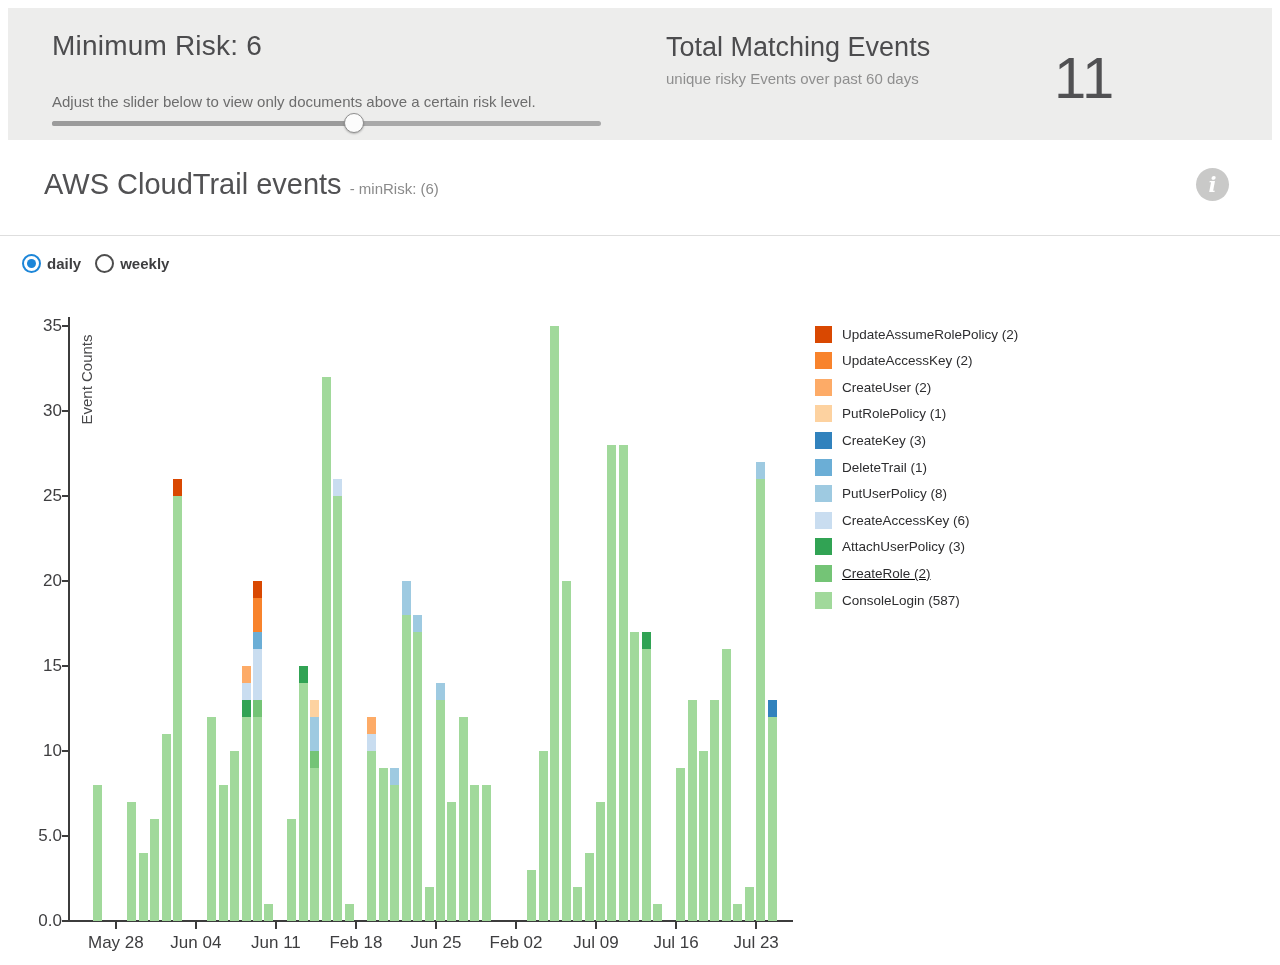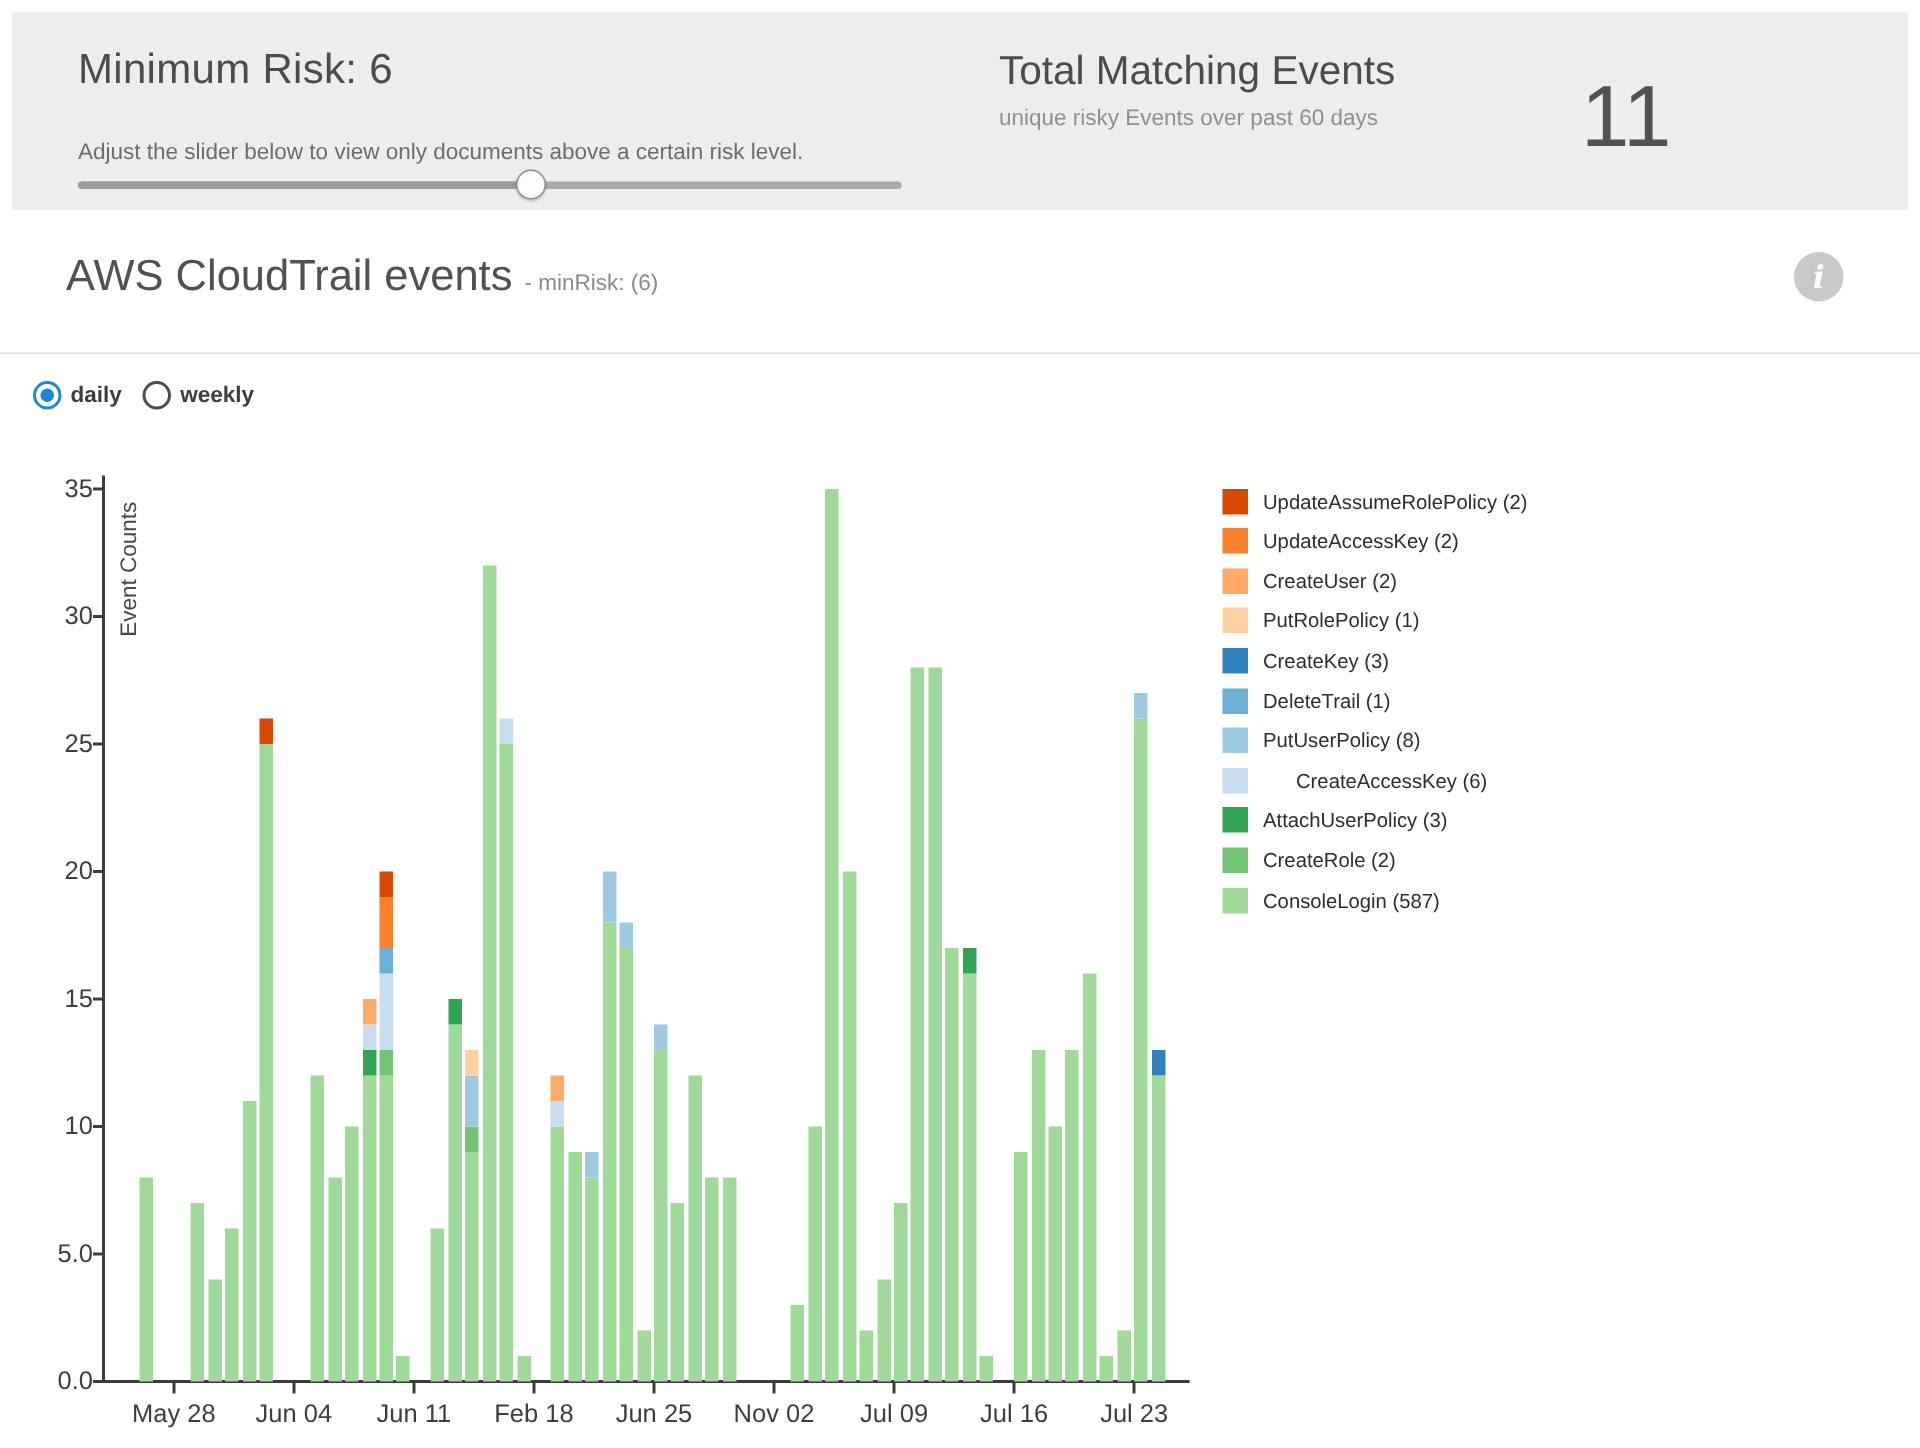--- a/index.html
+++ b/index.html
@@ -109,21 +109,21 @@
       <div class="xtick-label" style="left: 75.866px; top: 933px;">May 28</div>
       <div class="tickmark" style="left: 194.897px; top: 921px; width: 2px; height: 8px;"></div>
       <div class="xtick-label" style="left: 155.897px; top: 933px;">Jun 04</div>
       <div class="tickmark" style="left: 274.928px; top: 921px; width: 2px; height: 8px;"></div>
       <div class="xtick-label" style="left: 235.928px; top: 933px;">Jun 11</div>
       <div class="tickmark" style="left: 354.959px; top: 921px; width: 2px; height: 8px;"></div>
       <div class="xtick-label" style="left: 315.959px; top: 933px;">Feb 18</div>
       <div class="tickmark" style="left: 434.99px; top: 921px; width: 2px; height: 8px;"></div>
       <div class="xtick-label" style="left: 395.99px; top: 933px;">Jun 25</div>
       <div class="tickmark" style="left: 515.021px; top: 921px; width: 2px; height: 8px;"></div>
-      <div class="xtick-label" style="left: 476.021px; top: 933px;">Nov 02</div>
+      <div class="xtick-label" style="left: 476.021px; top: 933px;">Feb 02</div>
       <div class="tickmark" style="left: 595.052px; top: 921px; width: 2px; height: 8px;"></div>
       <div class="xtick-label" style="left: 556.052px; top: 933px;">Jul 09</div>
       <div class="tickmark" style="left: 675.083px; top: 921px; width: 2px; height: 8px;"></div>
       <div class="xtick-label" style="left: 636.083px; top: 933px;">Jul 16</div>
       <div class="tickmark" style="left: 755.114px; top: 921px; width: 2px; height: 8px;"></div>
       <div class="xtick-label" style="left: 716.114px; top: 933px;">Jul 23</div>
       <div class="bar-seg" title="May 26 — ConsoleLogin: 8" style="left: 93px; top: 785px; width: 9px; height: 136px; background: rgb(161, 217, 155);"></div>
       <div class="bar-seg" title="May 29 — ConsoleLogin: 7" style="left: 127.299px; top: 802px; width: 9px; height: 119px; background: rgb(161, 217, 155);"></div>
       <div class="bar-seg" title="May 30 — ConsoleLogin: 4" style="left: 138.732px; top: 853px; width: 9px; height: 68px; background: rgb(161, 217, 155);"></div>
       <div class="bar-seg" title="May 31 — ConsoleLogin: 6" style="left: 150.165px; top: 819px; width: 9px; height: 102px; background: rgb(161, 217, 155);"></div>
@@ -219,29 +219,29 @@
         <span class="legend-label">CreateKey (3)</span>
       </div>
       <div class="legend-item" style="top: 133px;">
         <span class="legend-swatch" style="background: rgb(107, 174, 214);"></span>
         <span class="legend-label">DeleteTrail (1)</span>
       </div>
       <div class="legend-item" style="top: 159.6px;">
         <span class="legend-swatch" style="background: rgb(158, 202, 225);"></span>
         <span class="legend-label">PutUserPolicy (8)</span>
       </div>
-      <div class="legend-item" style="top: 186.2px; gap: 22px;">
+      <div class="legend-item" style="top: 186.2px;">
         <span class="legend-swatch" style="background: rgb(201, 221, 240);"></span>
         <span class="legend-label">CreateAccessKey (6)</span>
       </div>
       <div class="legend-item" style="top: 212.8px;">
         <span class="legend-swatch" style="background: rgb(49, 163, 84);"></span>
         <span class="legend-label">AttachUserPolicy (3)</span>
       </div>
-      <div class="legend-item" style="top: 239.4px;">
+      <div class="legend-item" style="top: 239.4px; text-decoration: underline;">
         <span class="legend-swatch" style="background: rgb(116, 196, 118);"></span>
         <span class="legend-label">CreateRole (2)</span>
       </div>
       <div class="legend-item" style="top: 266px;">
         <span class="legend-swatch" style="background: rgb(161, 217, 155);"></span>
         <span class="legend-label">ConsoleLogin (587)</span>
       </div>
     </div>
 
 </div>

